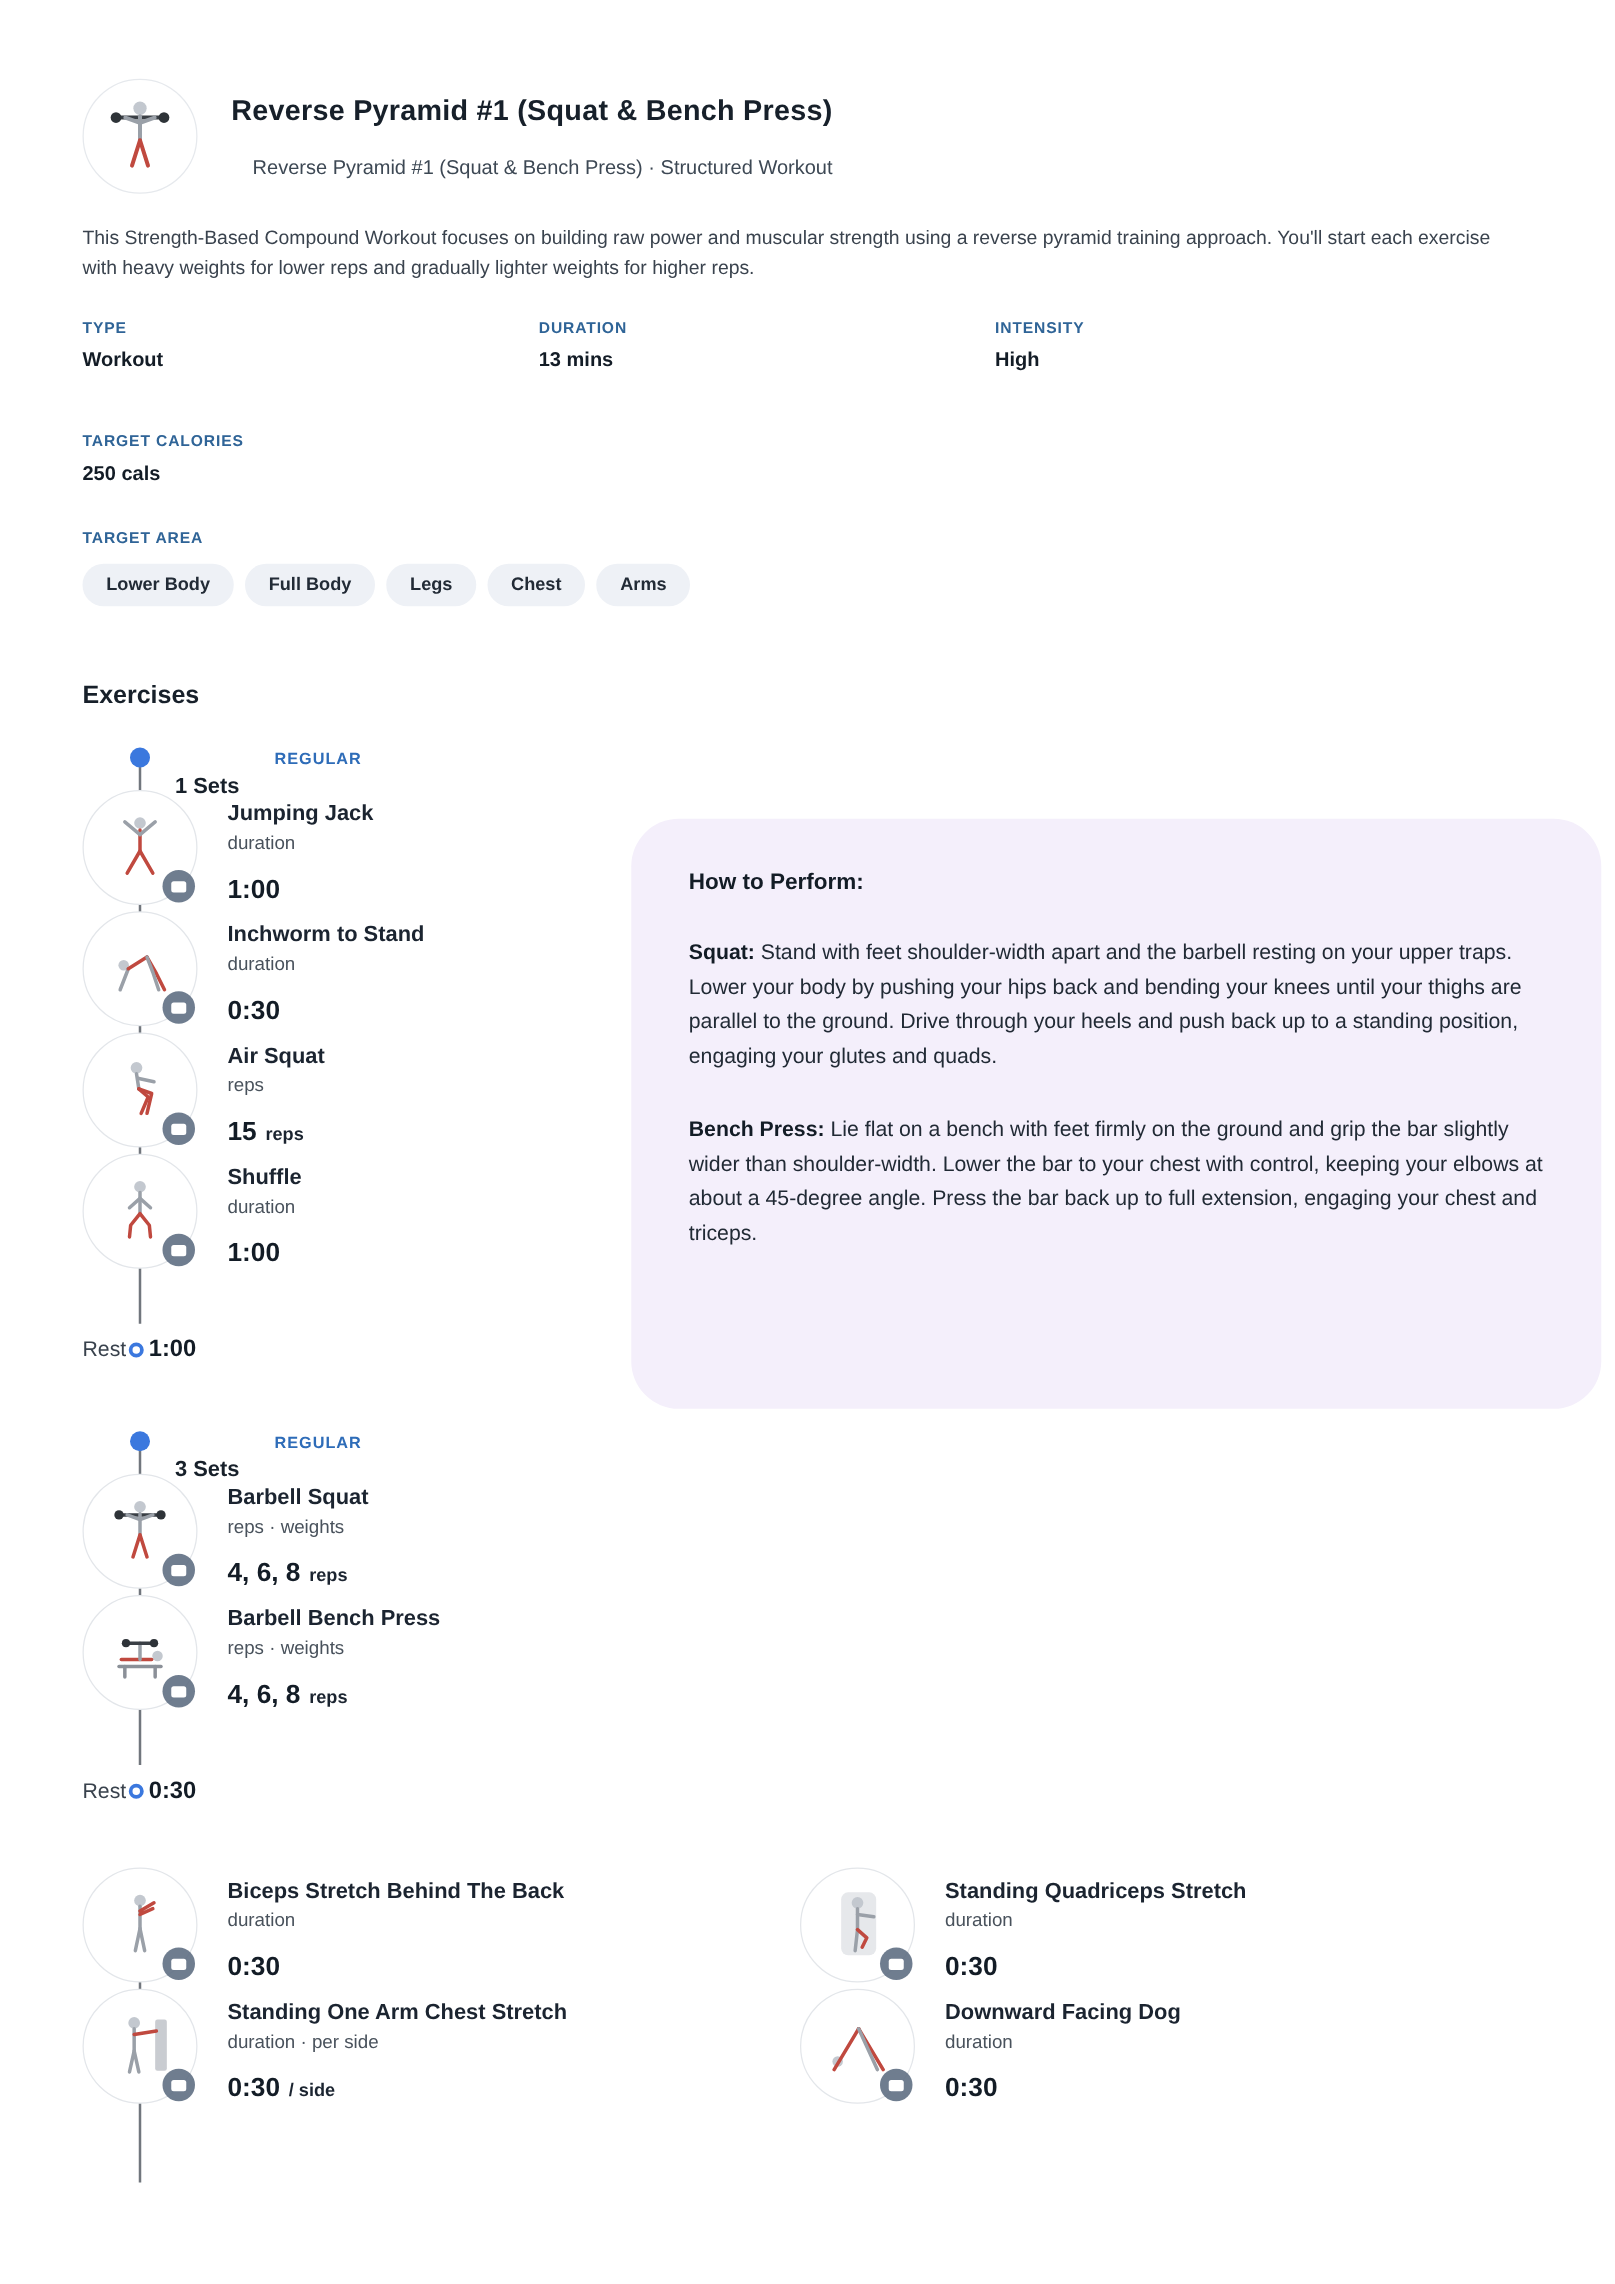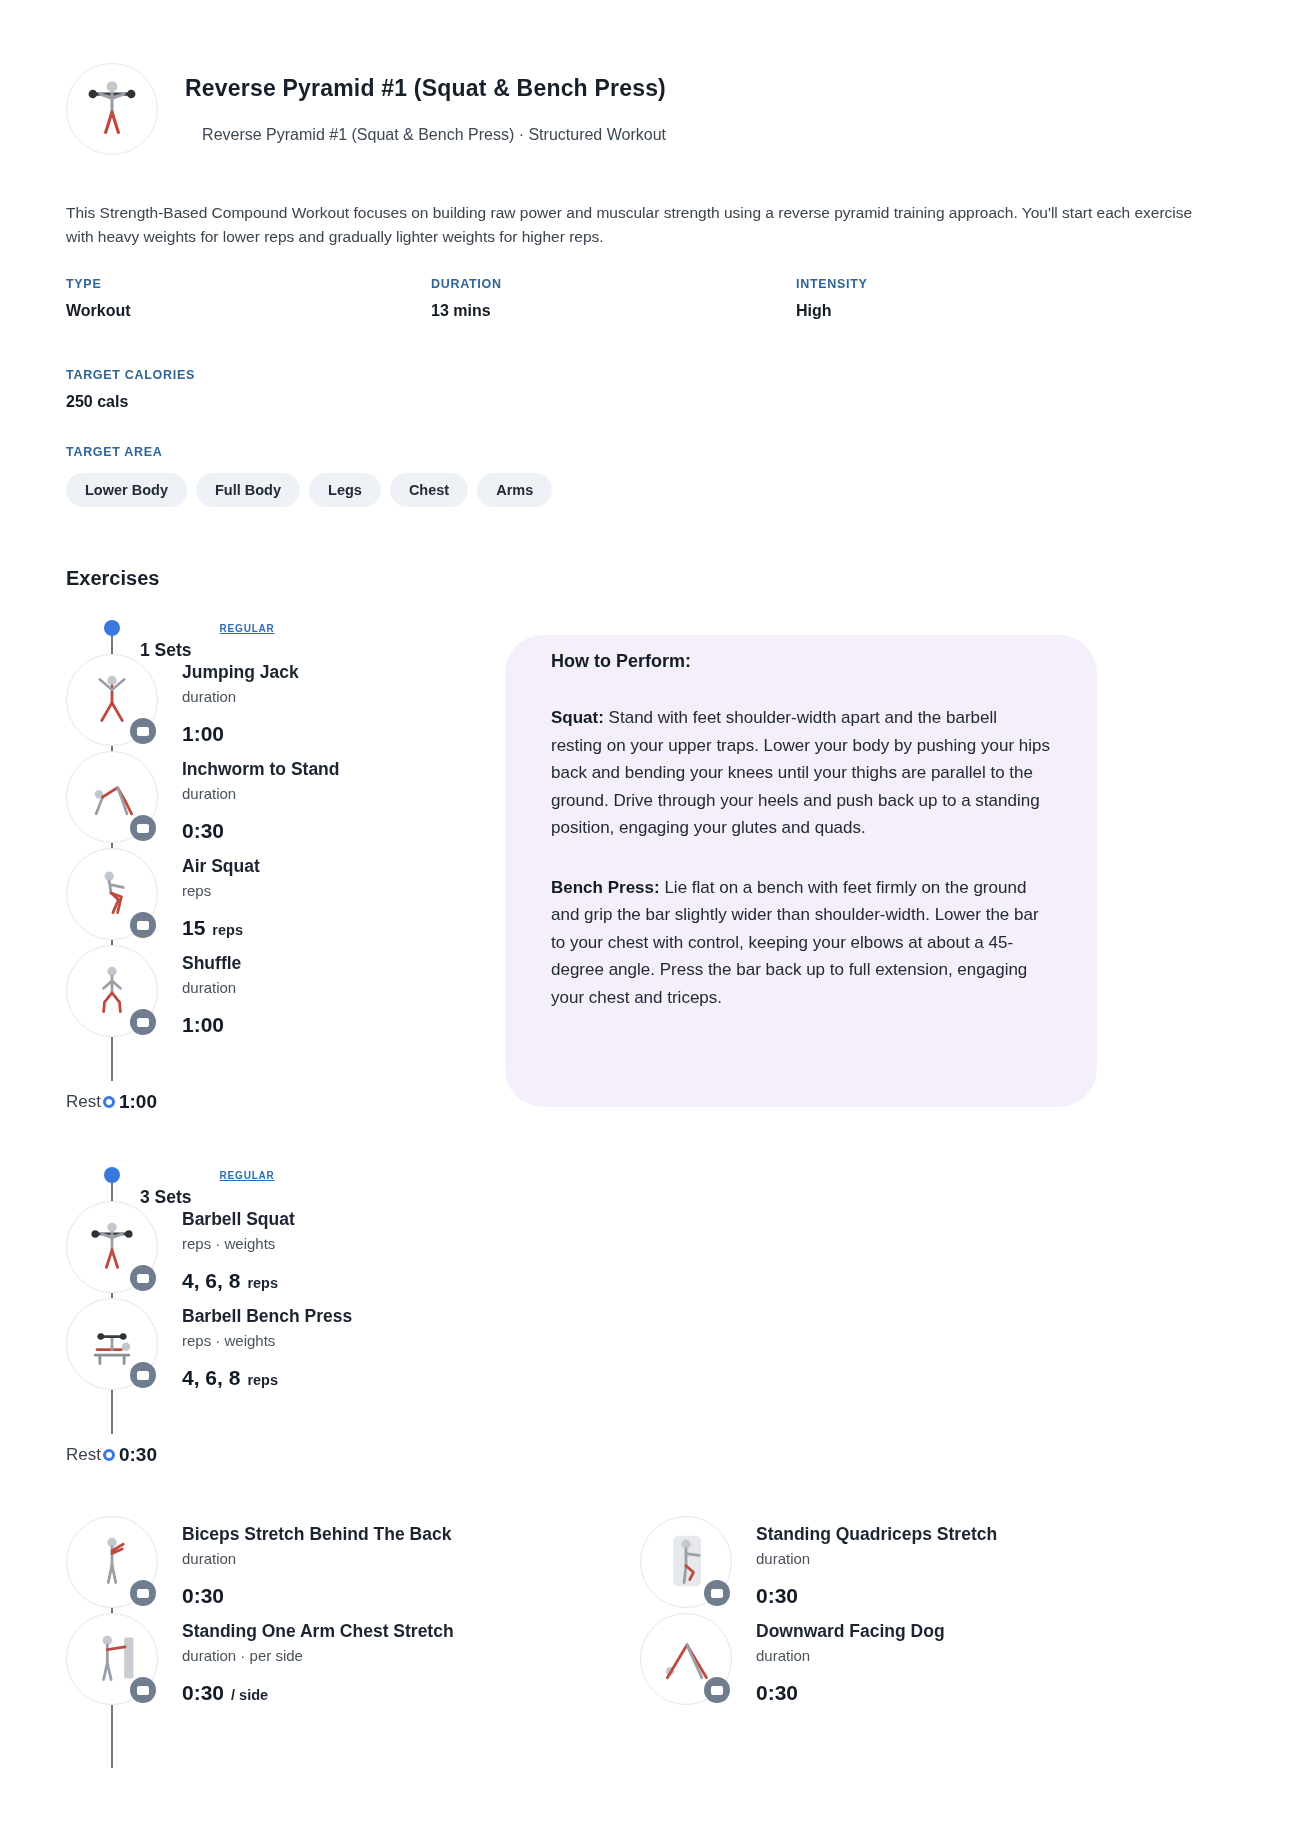--- a/index.html
+++ b/index.html
@@ -8,21 +8,21 @@
   .page { position:relative; width:1292px; min-height:1827px; background:#fff; padding:63px 66px 40px 66px; overflow:hidden; }
 
   
   .header { display:flex; align-items:center; }
   .avatar { width:92px; height:92px; border-radius:50%; border:1px solid #e6e9ed; background:#fff; display:flex; align-items:center; justify-content:center; flex:0 0 auto; }
   .header-text { margin-left:27px;text-align:right; }
   .page-title { font-size:23px; font-weight:700; color:#17202a; letter-spacing:.2px; }
   .page-subtitle { font-size:16px; color:#3d4854; margin-top:24px; }
 
   
-  .description { margin-top:46px; font-size:15.5px; line-height:1.55; color:#3a434e; max-width:1150px; }
+  .description { margin-top:24px; font-size:15.5px; line-height:1.55; color:#3a434e; max-width:1150px; }
 
   
   .stats-grid { margin-top:28px; display:grid; grid-template-columns:365px 365px 1fr; row-gap:48px; }
   .stat-label { font-size:12.5px; font-weight:700; letter-spacing:.7px; color:#2f6497; }
   .stat-value { margin-top:11px; font-size:16px; font-weight:700; color:#131c26; }
   .target-area { margin-top:34px; }
   .chips { margin-top:14px; display:flex; gap:9px; }
   .chip { background:#eef1f6; border-radius:18px; padding:9px 19px; font-size:14.5px; font-weight:600; color:#222b36; }
 
   
@@ -30,21 +30,21 @@
   .timeline { position:relative; margin-top:26px; }
 
   .group { position:relative; }
   .group + .group { margin-top:46px; }
   .group-line { position:absolute; left:45px; top:14px; bottom:36px; width:2px; background:#71767d; }
   .group--cooldown .group-line { bottom:-58px; }
 
   .group-header { position:relative; display:flex; align-items:center; height:24px; }
   .group-dot { position:absolute; left:38px; width:16px; height:16px; border-radius:50%; background:#3b78de; }
   .group-sets { margin-left:74px; font-size:17.5px; font-weight:700; color:#17202a;margin-top:44px; }
-  .group-badge { margin-left:28px; font-size:10px; font-weight:700; letter-spacing:.8px; color:#2e6cb8;text-decoration:underline; }
+  .group-badge { margin-left:28px; font-size:13px; font-weight:700; letter-spacing:.8px; color:#2e6cb8; }
 
   .group-body { margin-top:14px; }
   .exercise-row { display:flex; align-items:flex-start; margin-bottom:5px; cursor:pointer; }
   .thumb { position:relative; width:92px; height:92px; border-radius:50%; border:1px solid #e3e6ea; background:#fff; display:flex; align-items:center; justify-content:center; flex:0 0 auto; }
   .thumb-badge { position:absolute; right:1px; bottom:1px; width:26px; height:26px; border-radius:50%; background:rgba(91,107,128,.88); display:flex; align-items:center; justify-content:center; }
   .thumb-badge::after { content:""; width:12px; height:9px; background:#fff; border-radius:2px; }
   .ex-text { margin-left:24px; padding-top:8px; }
   .ex-name { font-size:17.5px; font-weight:700; color:#1b2430; }
   .ex-meta { margin-top:5px; font-size:15px; color:#49525c; }
   .ex-value-line { margin-top:17px; display:flex; align-items:baseline; gap:7px; }
@@ -52,21 +52,21 @@
   .ex-suffix { font-size:14.5px; font-weight:600; color:#1b2430; }
 
   .rest-row { position:relative; display:flex; align-items:center; height:30px; margin-top:50px; }
   .rest-circle { position:absolute; left:37px; width:12px; height:12px; border-radius:50%; border:3px solid #3b78de; background:#fff; }
   .rest-label { font-size:17px; color:#39424d;text-align:center; }
   .rest-value { margin-left:18px; font-size:19px; font-weight:800; color:#131c26; }
 
   .cooldown-grid { margin-top:14px; display:grid; grid-template-columns:574px 574px; row-gap:0; }
 
   
-  .how-panel { position:absolute; left:505px; top:635px; width:592px; min-height:472px; background:#f4effb; border-radius:38px; padding:16px 46px; }
+  .how-panel { position:absolute; left:505px; top:655px; width:776px; min-height:472px; background:#f4effb; border-radius:38px; padding:40px 46px; }
   .how-title { font-size:18px; font-weight:800; color:#131c26; }
   .how-para { margin-top:32px; font-size:17px; line-height:1.62; color:#212a35; }
   .how-para b { font-weight:800; color:#131c26; }
 
   
   .fig path { fill:none; stroke-width:3; stroke-linecap:round; stroke-linejoin:round; }
 </style>
 </head>
 <body>
 

